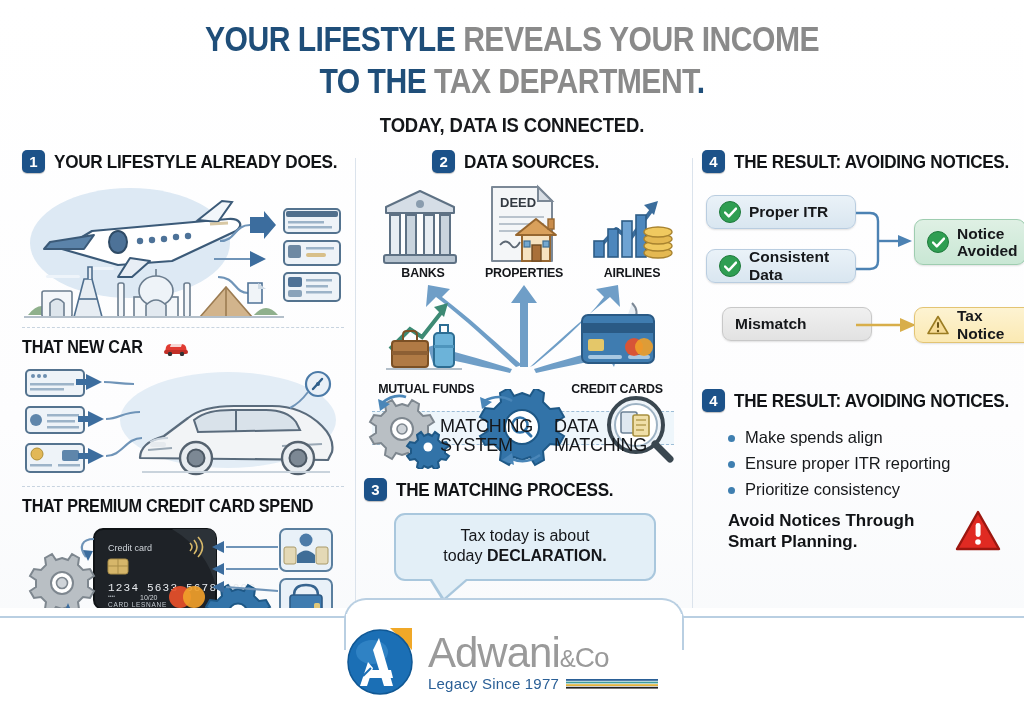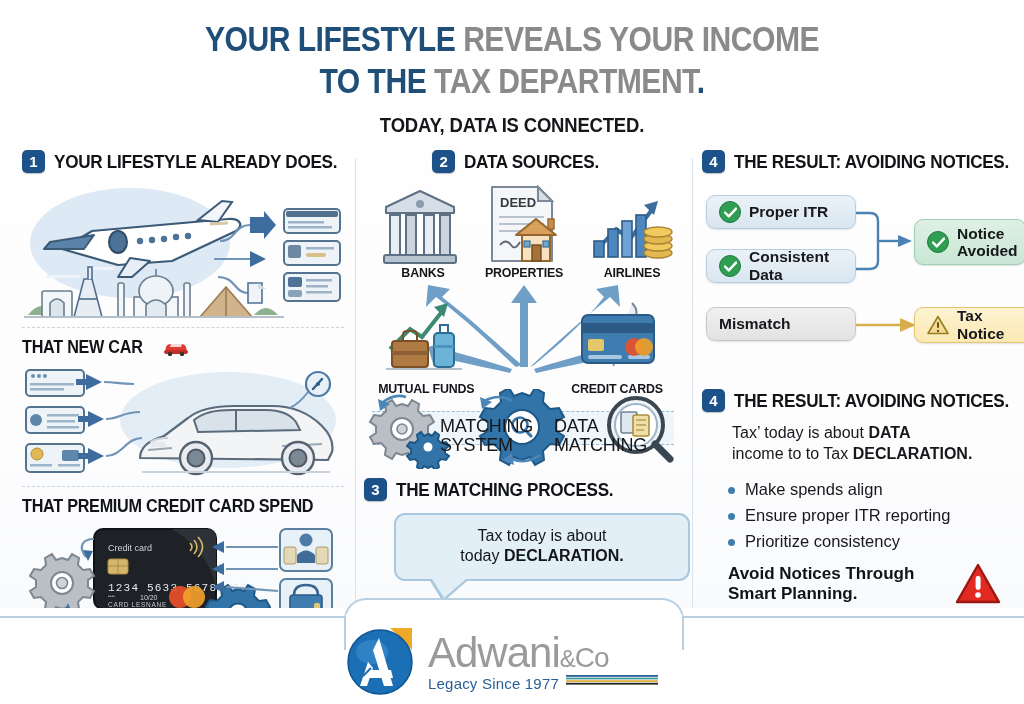--- a/index.html
+++ b/index.html
@@ -161,21 +161,21 @@
   }
   .logo-mark { position: relative; width: 72px; height: 72px; flex: 0 0 auto; }
   .logo-text { position: relative; padding-top: 4px; }
   .logo-name {
     font-size: 42px; color: #9a9a9a; font-weight: 400;
     letter-spacing: -1px; line-height: 1; white-space: nowrap;
   }
   .logo-name .amp { font-size: 24px; color:#9a9a9a; }
   .logo-name .co  { font-size: 28px; color:#9a9a9a; }
   .logo-tag {
-    display: flex; gap: 7px; margin-top: 1px;
+    display: flex; align-items: center; gap: 7px; margin-top: 1px;
     font-size: 15px; color: #2a5f96; font-weight: 400; letter-spacing: .2px;
   }
   .tag-stripes { width: 92px; height: 10px; flex: 0 0 auto; }
 
   
   .gear-grey { fill: #b9bfc4; stroke: #7e878f; stroke-width: 2; }
   .gear-blue { fill: #3273a8; stroke: #1e5886; stroke-width: 2; }
   .label-cap {
     position: absolute; font-weight: 700; font-size: 13.5px; color: #14161a;
     letter-spacing: -0.2px; text-align: center; white-space: nowrap;
@@ -591,21 +591,21 @@
         <span>MATCHING</span>
       </div>
     </div>
 
     <div class="sec-head" style="margin-top:12px;">
       <div class="badge">3</div>
       <div class="sec-title">THE MATCHING PROCESS.</div>
     </div>
 
     <div style="position:relative;height:96px;">
-      <div class="bubble" style="left:30px;top:12px;width:296px;">
+      <div class="bubble" style="left:30px;top:12px;width:262px;">
         <div>Tax today is about</div>
         <div><span>today </span><b>DECLARATION.</b></div>
       </div>
     </div>
   </div>
 
   <div class="col col-right">
 
     <div class="sec-head">
       <div class="badge">4</div>
@@ -643,21 +643,21 @@
           <svg width="13" height="11" viewBox="0 0 13 11">
               <path d="M1 5.5 L4.8 9.4 L12 1.6" fill="none" stroke="#fff" stroke-width="2.4" stroke-linecap="round" stroke-linejoin="round"></path>
             </svg>
         </span>
         <span>
           <span>Notice</span><br>
           <span>Avoided</span>
         </span>
       </div>
 
-      <div class="flowbox fb-grey" style="left:4px;top:112px;width:150px;height:34px;">
+      <div class="flowbox fb-grey" style="left:20px;top:112px;width:150px;height:34px;">
         <span>Mismatch</span>
       </div>
 
       <svg width="62" height="20" viewBox="0 0 62 20" style="position:absolute;left:154px;top:120px;">
         <path d="M0 10 L44 10" stroke="#d8ae4a" stroke-width="2.6"></path>
         <path d="M44 3 l16 7 -16 7 z" fill="#d8ae4a"></path>
       </svg>
 
       <div class="flowbox fb-amber" style="left:212px;top:112px;width:122px;height:36px;">
         <svg class="warn-tri" viewBox="0 0 22 20">
@@ -667,24 +667,20 @@
         </svg>
         <span>Tax Notice</span>
       </div>
     </div>
 
     <div class="sec-head" style="margin-top:4px;">
       <div class="badge">4</div>
       <div class="sec-title">THE RESULT: AVOIDING NOTICES.</div>
     </div>
 
-    <div class="para" style="margin:10px 0 0 30px;">
-      <span>Tax’ today is about </span><b>DATA</b><br>
-      <span>income to to Tax </span><b>DECLARATION.</b>
-    </div>
 
     <ul class="bullets" style="margin:16px 0 0 26px;">
       <li>Make spends align</li>
       <li>Ensure proper ITR reporting</li>
       <li>Prioritize consistency</li>
     </ul>
 
     <div style="position:relative;margin-top:12px;">
       <div class="closing" style="margin-left:26px;">
         <span>Avoid Notices Through</span><br>

